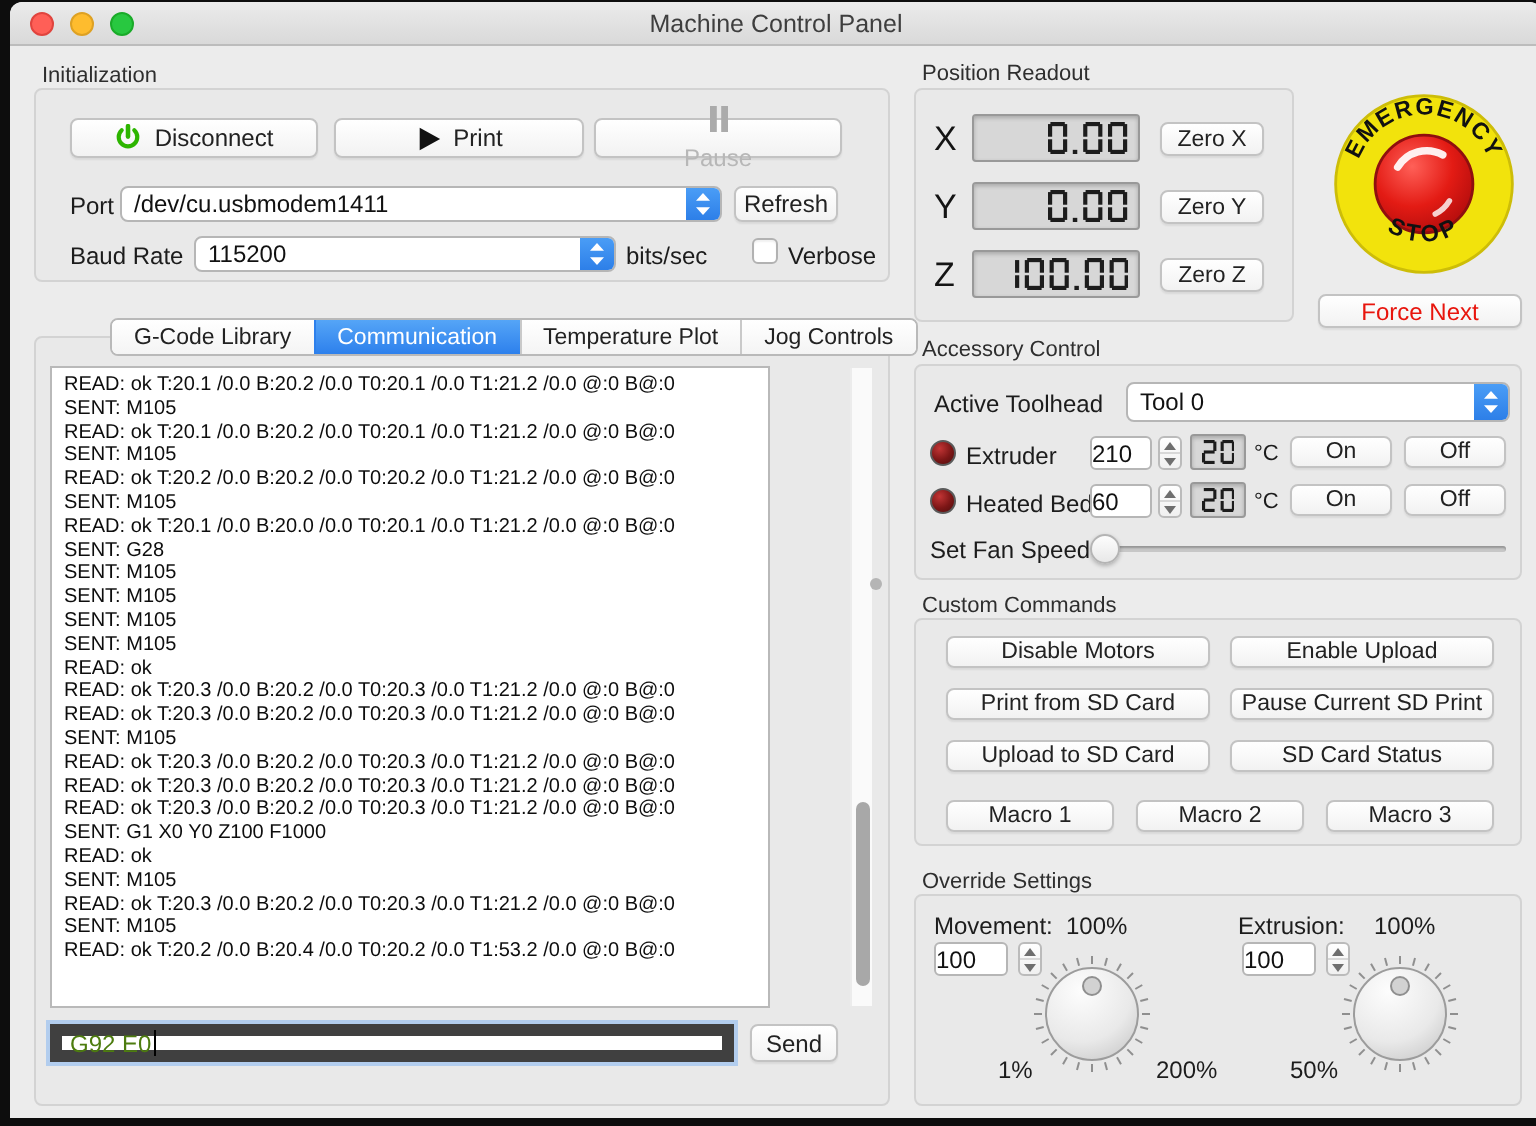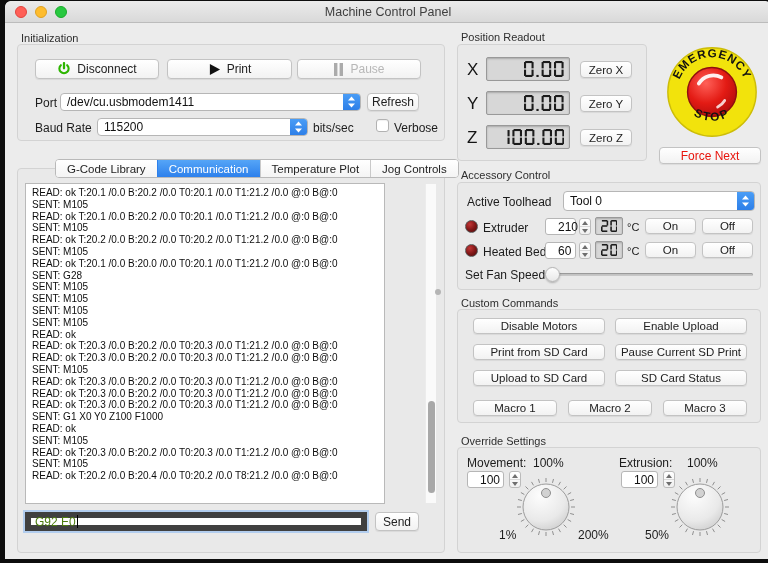--- a/index.html
+++ b/index.html
@@ -19,21 +19,21 @@
   .tl.yellow { left:30px; background:#febc2e; border:1px solid #dea123; }
   .tl.green { left:50px; background:#28c840; border:1px solid #1aab29; }
 
   .grouplabel { position:absolute; font-size:11px; color:#2e2e2e; }
   .groupbox { position:absolute; background:#e9e9e9; border:1px solid #d3d3d3; border-radius:4px; }
 
   .btn { position:absolute; display:flex; align-items:center; justify-content:center;
     gap:6px; background:linear-gradient(#ffffff,#f2f2f2); border:1px solid #c3c3c3;
     border-radius:4px; box-shadow:0 1px 1px rgba(0,0,0,.07); font-size:12px; color:#222;
     cursor:default; }
-  .btn.disabled { color:#b7b7b7; }
+  .btn.disabled { color:#b7b7b7;flex-direction:column; }
   .btn.small { font-size:11.5px; }
   .red-text { color:var(--force-next-red); }
 
   .combo { position:absolute; background:#fff; border:1px solid #b6b6b6; border-radius:4px;
     display:flex; align-items:center; }
   .combo .val { flex:1; font-size:12px; color:#111; padding-left:6px; white-space:nowrap;
     overflow:hidden; }
   .combo .cap { width:17px; align-self:stretch; background:linear-gradient(var(--accent-blue),#2d7fe8);
     border-radius:0 3px 3px 0; display:flex; align-items:center; justify-content:center; }
 
@@ -65,21 +65,21 @@
   .caret { width:1px; height:13px; background:#000; margin-left:1px; }
 
   
   .lcd { position:absolute; background:#d7d7d7; border:1px solid #999;
     box-shadow:inset 0 1px 2px rgba(0,0,0,.22); border-radius:2px; display:flex;
     align-items:center; justify-content:flex-end; padding-right:5px; }
 
   .axis { position:absolute; font-size:17px; color:#141414; }
 
   .field { position:absolute; background:#fff; border:1px solid #b6b6b6; border-radius:3px;
-    font-size:12px; color:#111; display:flex; align-items:center; padding-left:12px; }
+    font-size:12px; color:#111; display:flex; align-items:center; padding-left:0; }
 
   .stepper { position:absolute; width:12px; height:17px; background:linear-gradient(#fff,#f0f0f0);
     border:1px solid #bbb; border-radius:3px; display:flex; flex-direction:column; }
   .stepper div { flex:1; display:flex; align-items:center; justify-content:center; }
   .stepper div:last-child { border-top:1px solid #d8d8d8; }
   .tri-up { width:0; height:0; border-left:3px solid transparent; border-right:3px solid transparent;
     border-bottom:4px solid #6e6e6e; }
   .tri-down { width:0; height:0; border-left:3px solid transparent; border-right:3px solid transparent;
     border-top:4px solid #6e6e6e; }
 
@@ -195,21 +195,21 @@
       <div class="log-line">READ: ok T:20.3 /0.0 B:20.2 /0.0 T0:20.3 /0.0 T1:21.2 /0.0 @:0 B@:0</div>
       <div class="log-line">SENT: M105</div>
       <div class="log-line">READ: ok T:20.3 /0.0 B:20.2 /0.0 T0:20.3 /0.0 T1:21.2 /0.0 @:0 B@:0</div>
       <div class="log-line">READ: ok T:20.3 /0.0 B:20.2 /0.0 T0:20.3 /0.0 T1:21.2 /0.0 @:0 B@:0</div>
       <div class="log-line">READ: ok T:20.3 /0.0 B:20.2 /0.0 T0:20.3 /0.0 T1:21.2 /0.0 @:0 B@:0</div>
       <div class="log-line">SENT: G1 X0 Y0 Z100 F1000</div>
       <div class="log-line">READ: ok</div>
       <div class="log-line">SENT: M105</div>
       <div class="log-line">READ: ok T:20.3 /0.0 B:20.2 /0.0 T0:20.3 /0.0 T1:21.2 /0.0 @:0 B@:0</div>
       <div class="log-line">SENT: M105</div>
-      <div class="log-line">READ: ok T:20.2 /0.0 B:20.4 /0.0 T0:20.2 /0.0 T8:21.2 /0.0 @:0 B@:0</div>
+      <div class="log-line">READ: ok T:20.2 /0.0 B:20.4 /0.0 T0:20.2 /0.0 T1:53.2 /0.0 @:0 B@:0</div>
     </div>
   <div class="scroll-track">
     <div class="scroll-thumb"></div>
   </div>
 
   <div class="cmd-input">
     <span>G92 E0</span>
     <span class="caret"></span>
   </div>
   <div class="btn" style="left:370px; top:511px; width:44px; height:19px;">

